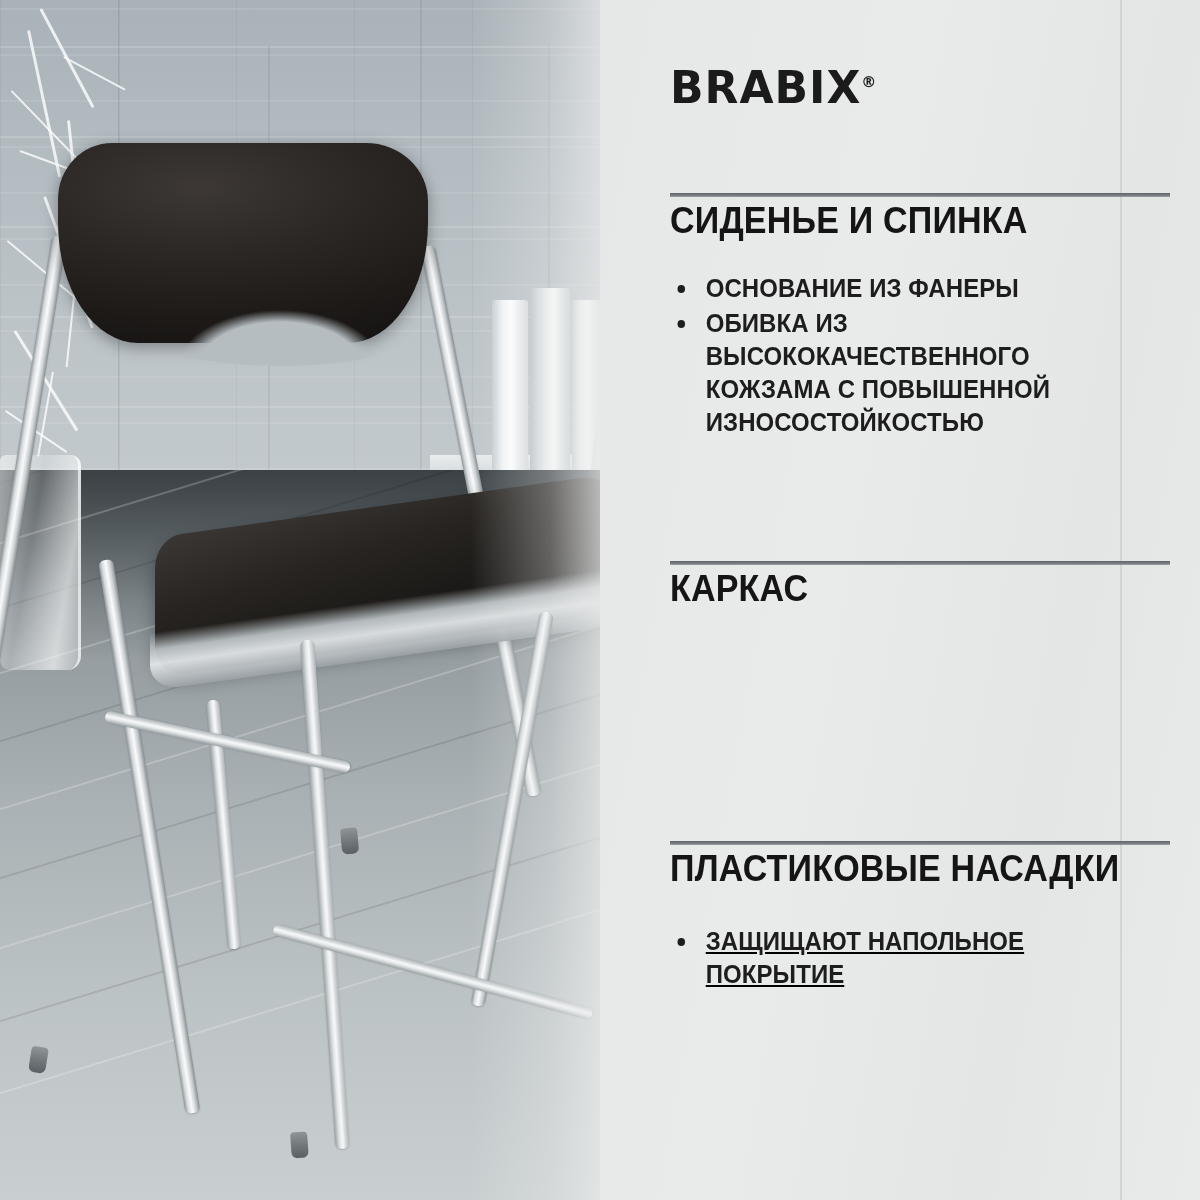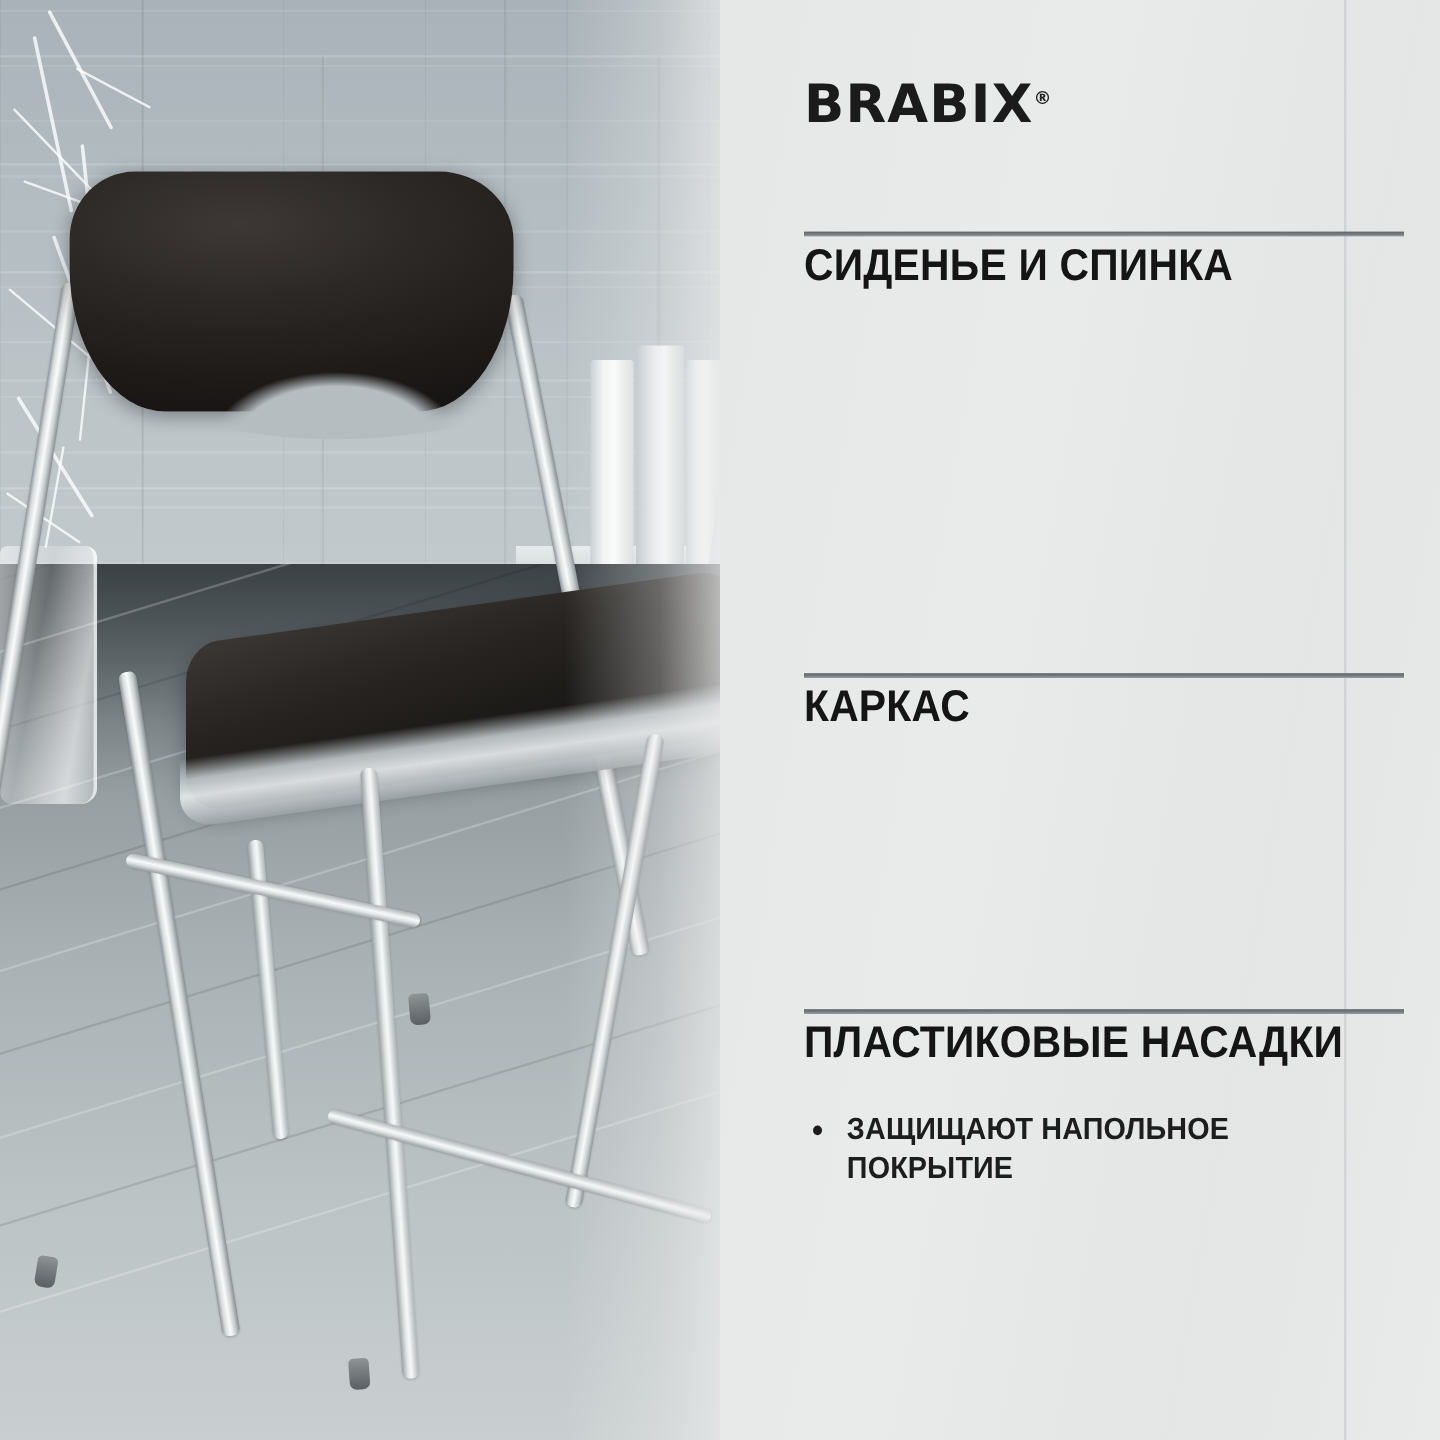--- a/index.html
+++ b/index.html
@@ -282,21 +282,21 @@
   #rule-1 { top: 193px; }
   #h2-1   { top: 200px; }
   #ul-1   { top: 272px; }
 
   #rule-2 { top: 561px; }
   #h2-2   { top: 568px; }
   #ul-2   { top: 648px; }
 
   #rule-3 { top: 841px; }
   #h2-3   { top: 848px; }
-  #ul-3   { top: 925px; }
+  #ul-3   { top: 925px; text-decoration: underline; }
 </style>
 </head>
 <body>
 
 <div class="page">
 
   <div class="photo">
 
     <div class="wall"></div>
 
@@ -376,20 +376,24 @@
     <div class="photo-fade"></div>
   </div>
 
   <div class="panel">
     <div class="panel-inner">
 
       <div class="logo"><span>BRABIX</span><span class="reg">®</span></div>
 
       <div class="rule" id="rule-1"></div>
       <div class="h2" id="h2-1">СИДЕНЬЕ И СПИНКА</div>
+      <ul class="bullets" id="ul-1">
+        <li><span class="dot"></span><span>ОСНОВАНИЕ ИЗ ФАНЕРЫ</span></li>
+        <li><span class="dot"></span><span>ОБИВКА ИЗ ВЫСОКОКАЧЕСТВЕННОГО КОЖЗАМА С ПОВЫШЕННОЙ ИЗНОСОСТОЙКОСТЬЮ</span></li>
+      </ul>
 
       <div class="rule" id="rule-2"></div>
       <div class="h2" id="h2-2">КАРКАС</div>
 
       <div class="rule" id="rule-3"></div>
       <div class="h2" id="h2-3">ПЛАСТИКОВЫЕ НАСАДКИ</div>
       <ul class="bullets" id="ul-3">
         <li><span class="dot"></span><span>ЗАЩИЩАЮТ НАПОЛЬНОЕ ПОКРЫТИЕ</span></li>
       </ul>
 

